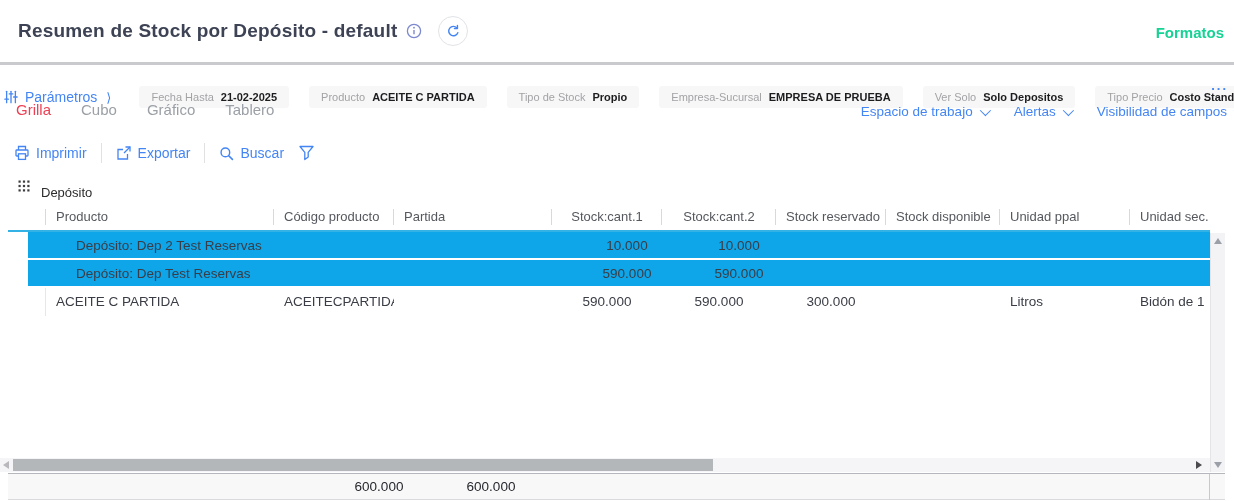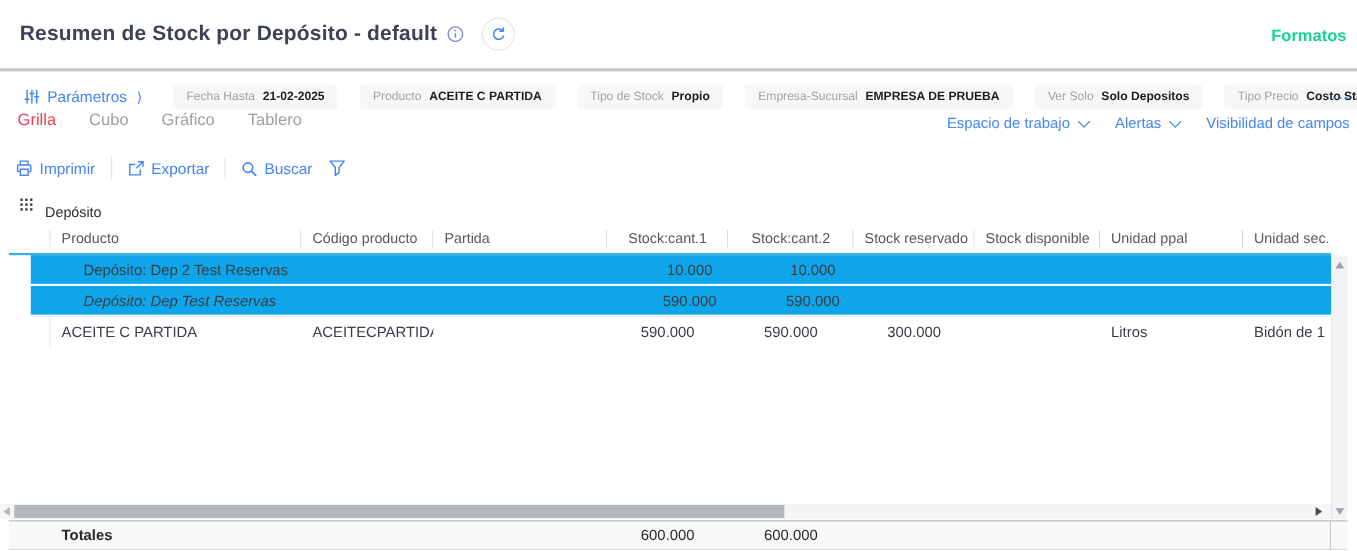--- a/index.html
+++ b/index.html
@@ -14,22 +14,22 @@
   .info-icon { margin-left:9px; display:inline-flex; }
   .refresh-btn { margin-left:16px; width:30px; height:30px; border-radius:50%;
     border:1px solid #e1e3e7; background:#fff; display:flex; align-items:center;
     justify-content:center; cursor:pointer; }
   .formats-link { position:absolute; right:10px; top:24px; color:#16d295;
     font-size:15px; font-weight:700; cursor:pointer; }
 
   .top-divider { position:absolute; top:62px; left:0; width:1234px; height:3px; background:#c9cacd; }
 
   
-  .params-row { position:absolute; top:74px; left:0; width:1234px; height:28px;
-    display:flex; align-items:center; padding-left:22px; }
+  .params-row { position:absolute; top:83px; left:0; width:1234px; height:28px;
+    display:flex; align-items:center; padding-left:4px; }
   .params-toggle { display:flex; align-items:center; gap:7px; color:#4485f4;
     font-size:14px; cursor:pointer; }
   .params-chev { font-size:13px; color:#4485f4; margin-left:2px; }
   .chips { display:flex; align-items:center; gap:20px; margin-left:28px; }
   .chip { background:#f7f7f8; border-radius:3px; padding:5px 12px; display:flex;
     align-items:center; gap:7px; white-space:nowrap; cursor:pointer; }
   .chip-label { font-size:11px; color:#a3a3a6; }
   .chip-value { font-size:11px; font-weight:700; color:#1d1d1f; }
   .params-more { position:absolute; right:6px; top:78px; color:#4485f4;
     font-size:13px; font-weight:700; letter-spacing:2px; cursor:pointer; }
@@ -267,21 +267,21 @@
           <div class="cell" style="width: 158px;"></div>
           <div class="cell r" style="width: 110px;">10.000</div>
           <div class="cell r" style="width: 114px;">10.000</div>
           <div class="cell r" style="width: 110px;"></div>
           <div class="cell r" style="width: 114px;"></div>
           <div class="cell" style="width: 130px;"></div>
           <div class="cell" style="width: 140px;"></div>
         </div>
         <div class="grow group">
           <div class="cell" style="width: 38px;"></div>
-          <div class="cell" style="width: 228px; font-style: italic;">Depósito: Dep Test Reservas</div>
+          <div class="cell" style="width: 228px;">Depósito: Dep Test Reservas</div>
           <div class="cell" style="width: 120px;"></div>
           <div class="cell" style="width: 158px;"></div>
           <div class="cell r" style="width: 110px;">590.000</div>
           <div class="cell r" style="width: 114px;">590.000</div>
           <div class="cell r" style="width: 110px;"></div>
           <div class="cell r" style="width: 114px;"></div>
           <div class="cell" style="width: 130px;"></div>
           <div class="cell" style="width: 140px;"></div>
         </div>
         <div class="grow data">
@@ -306,21 +306,20 @@
 
   <div class="hscroll">
     <div class="harrow-left"></div>
     <div class="hthumb"></div>
     <div class="harrow-right"></div>
   </div>
 
   <div class="totals">
     <div id="totals-cells" style="display:flex">
         <div class="tcell" style="width: 38px;"></div>
-        <div class="tcell lbl" style="width: 228px;">Totales</div>
         <div class="tcell" style="width: 120px;"></div>
         <div class="tcell" style="width: 158px;"></div>
         <div class="tcell r" style="width: 110px;">600.000</div>
         <div class="tcell r" style="width: 114px;">600.000</div>
         <div class="tcell r" style="width: 110px;"></div>
         <div class="tcell r" style="width: 114px;"></div>
         <div class="tcell" style="width: 130px;"></div>
         <div class="tcell" style="width: 140px;"></div>
       </div>
     <div class="totals-vline"></div>

